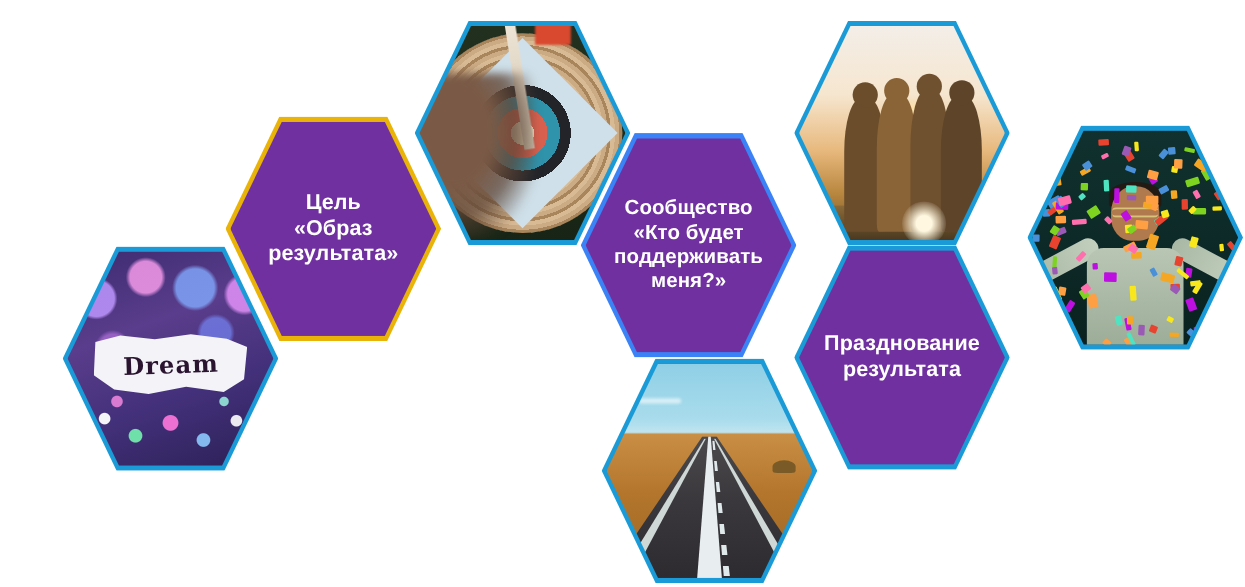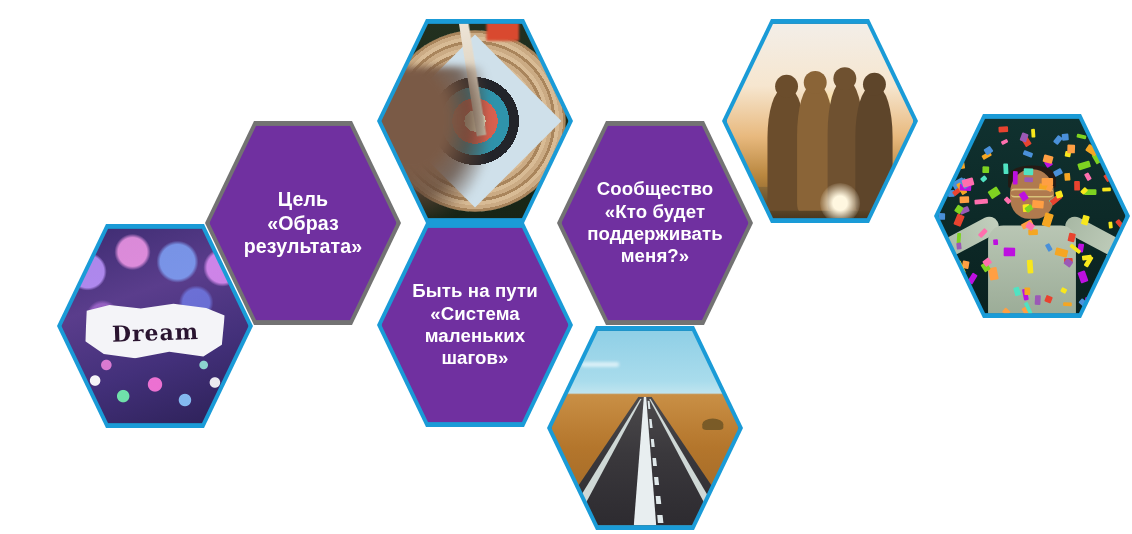--- a/index.html
+++ b/index.html
@@ -227,21 +227,21 @@
   <div class="hex hex-img" id="cell-dream" style="background: rgb(26, 155, 215); left: 57px; top: 224px;">
     <div class="inner">
       <div class="pic pic-dream">
         <div class="note">
           <span>Dream</span>
         </div>
       </div>
     </div>
   </div>
 
-  <div class="hex hex-text" id="cell-goal" style="background: #737373; left: 205px; top: 121px;">
+  <div class="hex hex-text" id="cell-goal" style="background: #eab308; left: 205px; top: 106px;">
     <div class="inner" style="background:#7030A0;">
       <div class="label lg">Цель
 «Образ
 результата»</div>
     </div>
   </div>
 
   <div class="hex hex-img" id="cell-target" style="background: rgb(26, 155, 215); left: 377px; top: 19px;">
     <div class="inner">
       <div class="pic pic-target">
@@ -249,30 +249,22 @@
         <div class="tgt-diamond"></div>
         <div class="tgt-rings"></div>
         <div class="flag"></div>
         <div class="arrow-shaft"></div>
         <div class="archer"></div>
       </div>
     </div>
   </div>
 
 
-  <div class="hex hex-text" id="cell-path" style="background: rgb(26, 155, 215); left: 377px; top: 223px;">
-    <div class="inner" style="background:#7030A0;">
-      <div class="label">Быть на пути
-«Система
-маленьких
-шагов»</div>
-    </div>
-  </div>
-
-  <div class="hex hex-text" id="cell-community" style="background: #737373; left: 557px; top: 121px;">
+
+  <div class="hex hex-text" id="cell-community" style="background: #3b82f6; left: 528px; top: 121px;">
     <div class="inner" style="background:#7030A0;">
       <div class="label">Сообщество
 «Кто будет
 поддерживать
 меня?»</div>
     </div>
   </div>
 
   <div class="hex hex-img" id="cell-friends" style="background: rgb(26, 155, 215); left: 722px; top: 19px;">
     <div class="inner">
@@ -305,20 +297,26 @@
         <div class="bush"></div>
         <div class="asphalt"></div>
         <div class="edge-l"></div>
         <div class="edge-r"></div>
         <div class="centerline"></div>
         <div class="dashline"></div>
       </div>
     </div>
   </div>
 
+  <div class="hex hex-text" id="cell-celebration" style="background: rgb(26, 155, 215); left: 722px; top: 223px;">
+    <div class="inner" style="background:#7030A0;">
+      <div class="label lg">Празднование
+результата</div>
+    </div>
+  </div>
 
   <div class="hex hex-img" id="cell-confetti" style="background: rgb(26, 155, 215); left: 934px; top: 114px;">
     <div class="inner">
       <div class="pic pic-confetti">
         <div class="c-arm l"></div>
         <div class="c-arm r"></div>
         <div class="c-body"></div>
         <div class="c-hair"></div>
         <div class="c-head"></div>
         <div class="c-glasses"></div>

